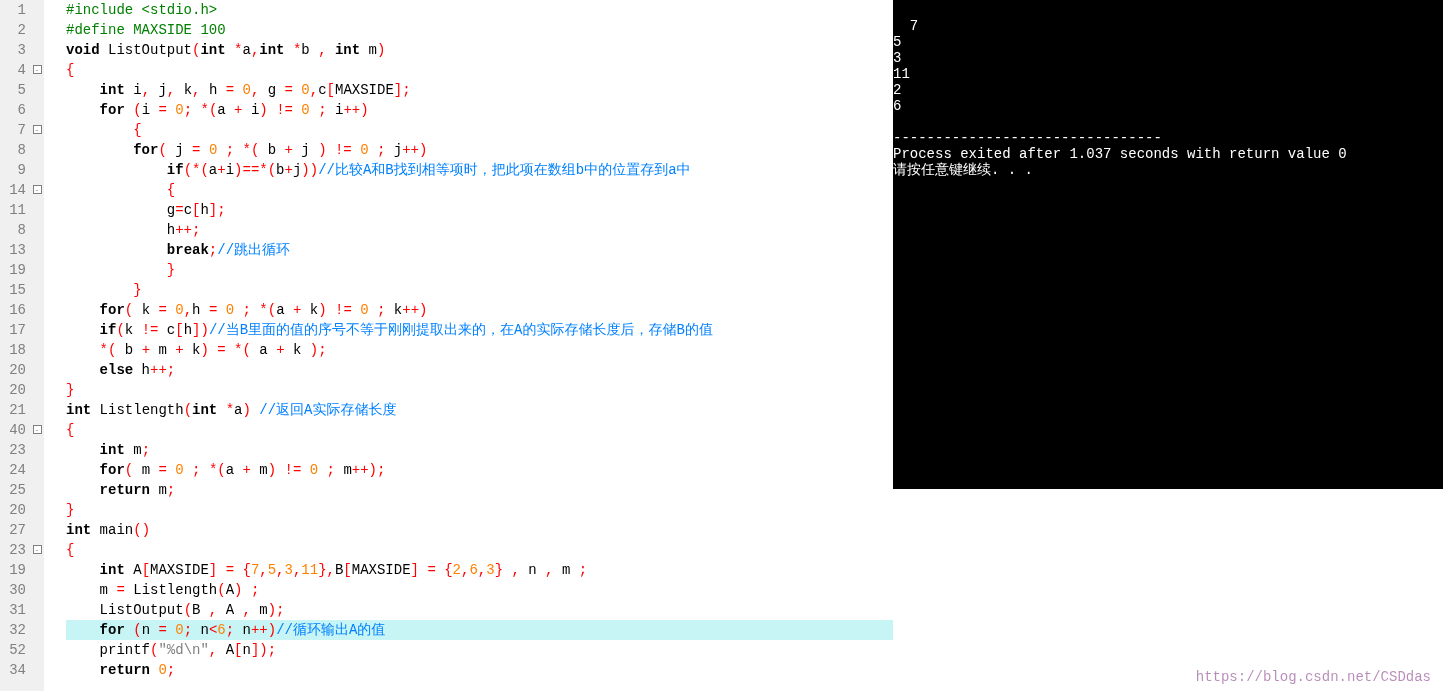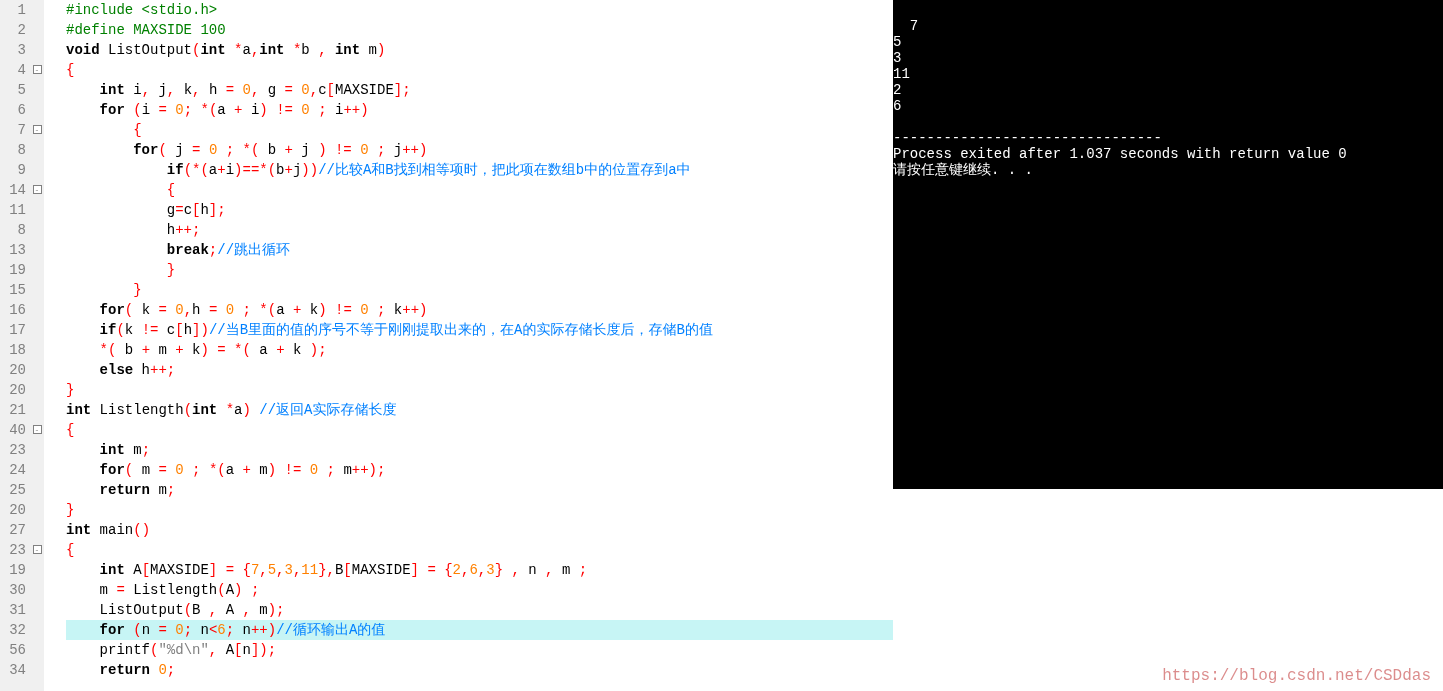--- a/index.html
+++ b/index.html
@@ -69,22 +69,22 @@
   font-size: 14px;
   padding: 2px 0 0 0;
   line-height: 16px;
   white-space: pre;
   height: 489px;
 }
 .watermark {
   position: absolute;
   right: 12px;
   bottom: 6px;
-  color: #b91c1c;
-  font-size: 16px;
+  color: #701a75;
+  font-size: 14px;
   opacity: 0.5;
 }
 </style>
 </head>
 <body>
 
 <div class="editor">
   <div class="line-numbers" id="ln-gutter">
       <div>1</div>
       <div>2</div>
@@ -111,21 +111,21 @@
       <div>23</div>
       <div>24</div>
       <div>25</div>
       <div>20</div>
       <div>27</div>
       <div>23</div>
       <div>19</div>
       <div>30</div>
       <div>31</div>
       <div>32</div>
-      <div>56</div>
+      <div>52</div>
       <div>34</div>
     </div>
   <div class="fold-gutter" id="fold-gutter">
       <div style="height: 20px;"></div>
       <div style="height: 20px;"></div>
       <div style="height: 20px;"></div>
       <div style="height: 20px;"><span class="fold-box">-</span></div>
       <div style="height: 20px;"></div>
       <div style="height: 20px;"></div>
       <div style="height: 20px;"><span class="fold-box">-</span></div>

